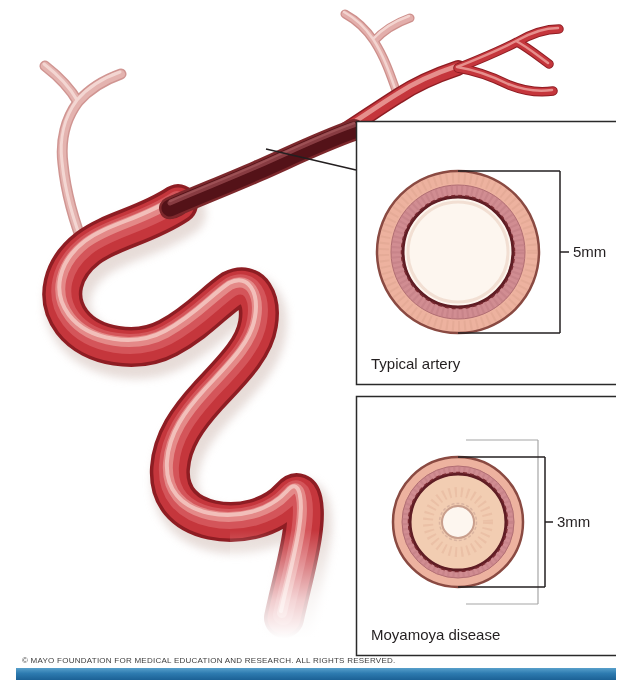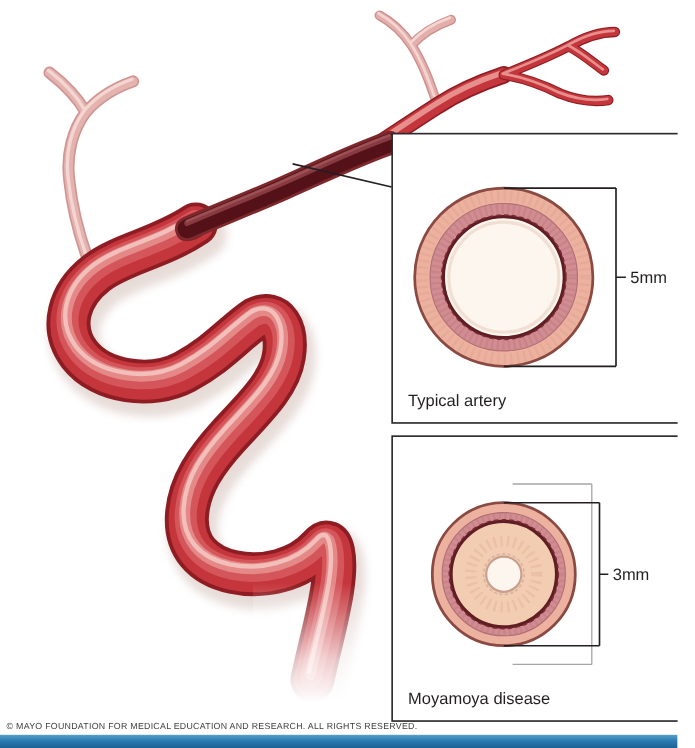--- a/index.html
+++ b/index.html
@@ -2,21 +2,21 @@
 <html><head>
 <meta charset="utf-8">
 <style>
   html,body{margin:0;padding:0;background:#ffffff;}
   .canvas{
     position:relative;width:616px;height:680px;background:#ffffff;overflow:hidden;
     font-family:"Liberation Sans",sans-serif;
   }
   .canvas svg{display:block;}
   svg text{font-family:"Liberation Sans",sans-serif;font-size:15px;fill:#231f20;}
-  .footer{position:absolute;left:0;right:0;bottom:0;}
+  .footer{position:absolute;left:16px;right:0;bottom:0;}
   .copyright{
     font-size:8px;line-height:10px;color:#3d3d3d;padding:2px 5px 2px 6px;
     letter-spacing:0.25px;font-family:"Liberation Sans",sans-serif;
   }
   .footer-bar{height:12px;background:linear-gradient(180deg,#58a0cb 0%,#2d7bb0 45%,#1c6195 100%);}
 </style>
 </head>
 <body>
 
 <div class="canvas">

